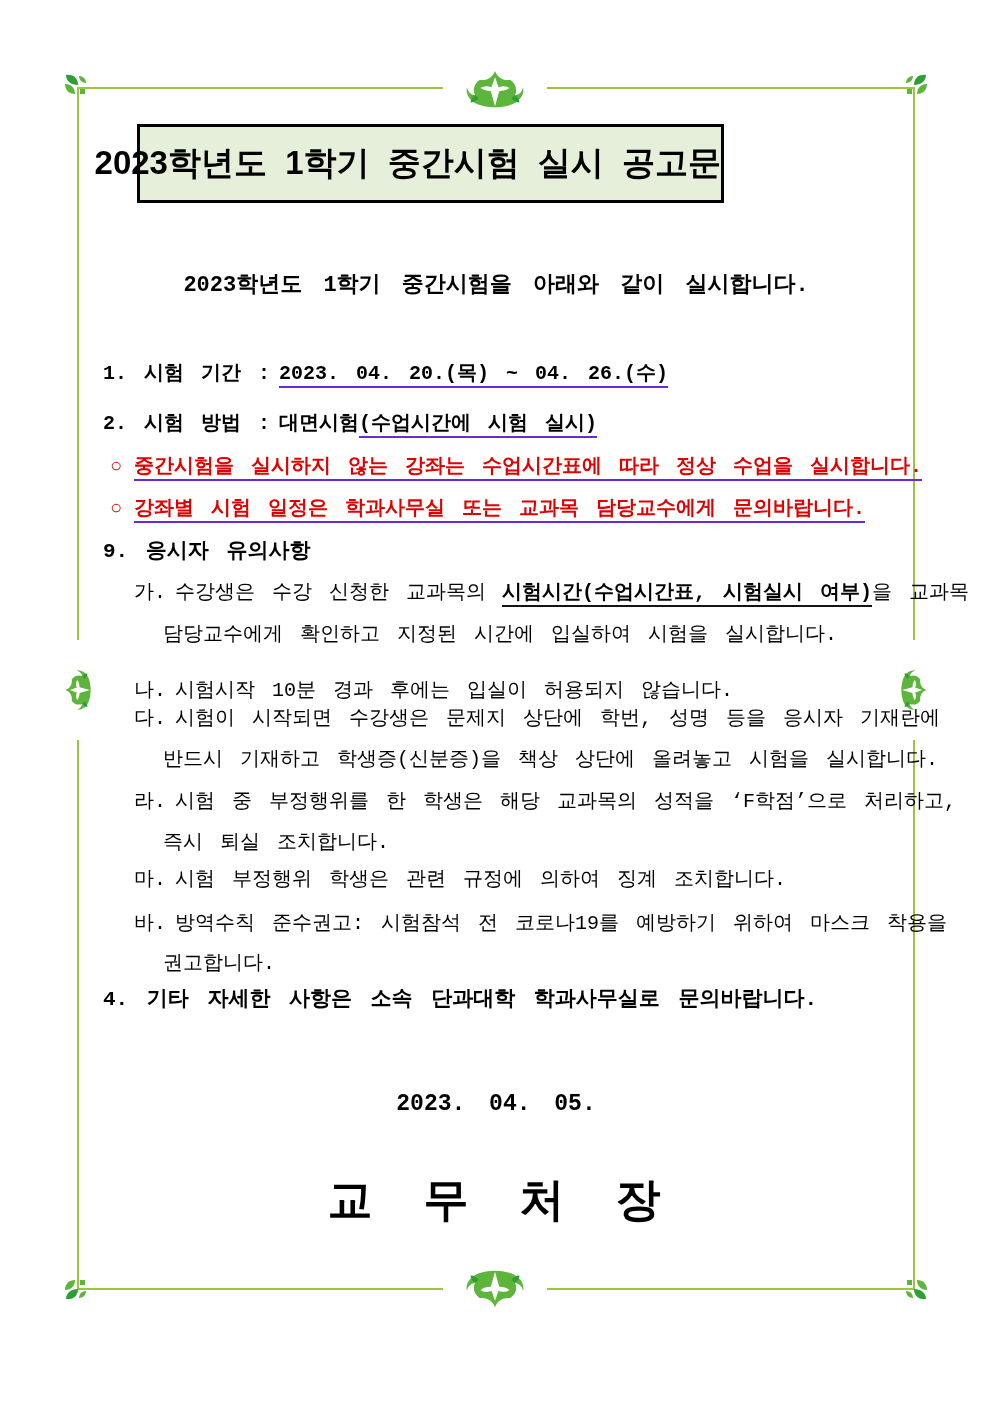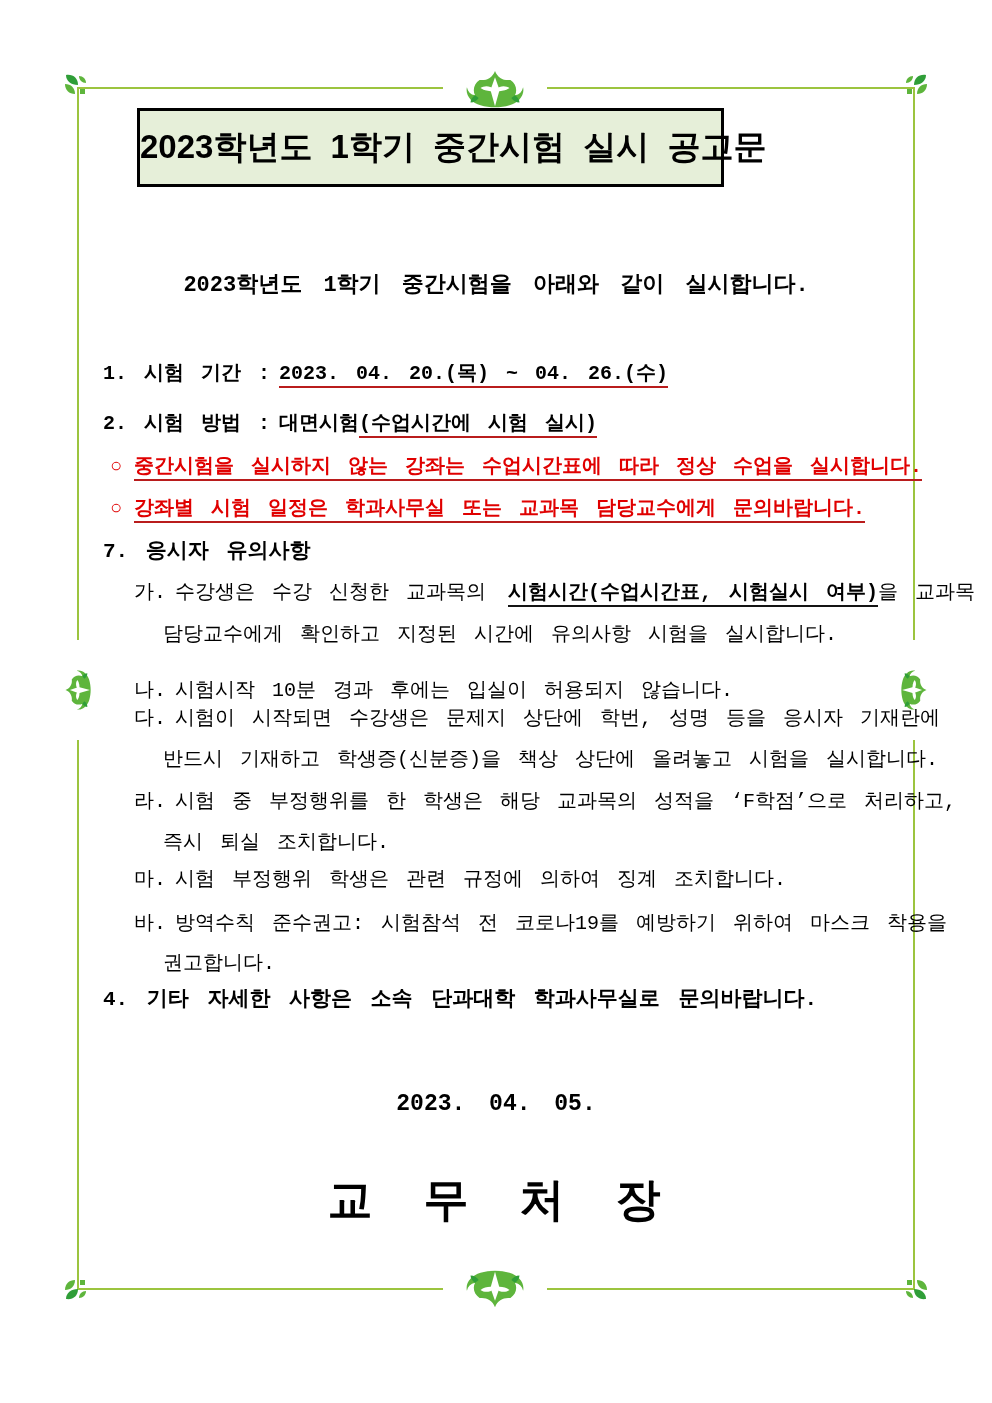--- a/index.html
+++ b/index.html
@@ -27,29 +27,29 @@
   .orn-bottom svg{ transform:rotate(180deg); }
   .sprig { position:absolute; width:26px; height:26px; }
   .sprig svg { width:26px; height:26px; }
   .sprig-tl { left:62px;  top:72px; }
   .sprig-tr { left:904px; top:72px; }   .sprig-tr svg { transform:scaleX(-1); }
   .sprig-bl { left:62px;  top:1276px; } .sprig-bl svg { transform:scaleY(-1); }
   .sprig-br { left:904px; top:1276px; } .sprig-br svg { transform:rotate(180deg); }
 
   
   .title-box {
-    position:absolute; left:137px; top:108px; width:587px; height:79px;
+    position:absolute; left:137px; top:124px; width:587px; height:79px;
     box-sizing:border-box; background:#e6efd9; border:3px solid #000;
-    display:flex; align-items:center; justify-content:flex-start;
+    display:flex; align-items:center; justify-content:flex-end;
   }
   .title-box span { font-size:33px; font-weight:bold; word-spacing:9px; white-space:nowrap; }
 
   
   .line { position:absolute; white-space:nowrap; font-size:20px; line-height:1.25; word-spacing:5px;font-family:Liberation Mono, monospace; }
-  .u    { border-bottom:2px solid #b91c1c; padding-bottom:1px; }
+  .u    { border-bottom:2px solid #6d28d9; padding-bottom:1px; }
   .red  { color:#e00000; }
   .ctr  { left:0; width:100%; text-align:center; }
 
   .intro { top:272px; font-size:22px; font-weight:bold; word-spacing:8px; }
   .l-item1 { top:361px; left:103px; font-weight:bold; }
   .l-item2 { top:411px; left:103px; font-weight:bold; }
   .l-not1  { top:454px; left:110px; font-weight:bold; }
   .l-not2  { top:496px; left:110px; font-weight:bold; }
   .l-item3 { top:539px; left:103px; font-weight:bold; font-size:21px; }
   .l-ga1 { top:580px; left:134px; }
@@ -61,21 +61,21 @@
   .l-ra2 { top:830px; left:163px; }
   .l-ma  { top:849px; left:134px;margin-top:18px; }
   .l-ba1 { top:911px; left:134px; }
   .l-ba2 { top:951px; left:163px; }
   .l-item4 { top:987px; left:103px; font-weight:bold; font-size:21px; word-spacing:6px; }
   .l-date { top:1090px; font-size:23px; font-weight:bold; word-spacing:10px; }
   .l-sig  { top:1176px; font-size:45px; font-weight:bold; word-spacing:16px; letter-spacing:4px; }
 
   .bullet { margin-right:12px; font-weight:bold; }
   .pfx { margin-right:9px; }
-  .emph { font-weight:bold; border-bottom:2px solid #141414; padding-bottom:1px; margin-left:22px; }
+  .emph { font-weight:bold; border-bottom:2px solid #141414; padding-bottom:1px; margin-left:16px; }
 </style>
 </head>
 <body>
 
 <div class="page">
 
   <svg width="0" height="0" style="position:absolute" aria-hidden="true">
     <defs>
       <symbol id="palmette" viewBox="0 0 64 44">
         <path fill="#5eb53c" d="M32 2 C29 10 22 13 15 12 C9 16 7 23 10 29 C5 28 2 25 1 20 C-1 29 6 37 16 40 C26 43 38 43 48 40 C58 37 65 29 63 20 C62 25 59 28 54 29 C57 23 55 16 49 12 C42 13 35 10 32 2 Z"></path>
@@ -148,28 +148,28 @@
 
   <div class="line l-not1">
     <span class="bullet red">○</span><span class="u red">중간시험을 실시하지 않는 강좌는 수업시간표에 따라 정상 수업을 실시합니다.</span>
   </div>
 
   <div class="line l-not2">
     <span class="bullet red">○</span><span class="u red">강좌별 시험 일정은 학과사무실 또는 교과목 담당교수에게 문의바랍니다.</span>
   </div>
 
   <div class="line l-item3">
-    <span>7. 응시자 유의사항</span>
+    <span>9. 응시자 유의사항</span>
   </div>
 
   <div class="line l-ga1">
     <span class="pfx">가.</span><span>수강생은 수강 신청한 교과목의</span><span class="emph">시험시간(수업시간표, 시험실시 여부)</span><span>을 교과목</span>
   </div>
   <div class="line l-ga2">
-    <span>담당교수에게 확인하고 지정된 시간에 유의사항 시험을 실시합니다.</span>
+    <span>담당교수에게 확인하고 지정된 시간에 입실하여 시험을 실시합니다.</span>
   </div>
 
   <div class="line l-na">
     <span class="pfx">나.</span><span>시험시작 10분 경과 후에는 입실이 허용되지 않습니다.</span>
   </div>
 
   <div class="line l-da2">
     <span>반드시 기재하고 학생증(신분증)을 책상 상단에 올려놓고 시험을 실시합니다.</span>
   </div>
   <div class="line l-da1">

